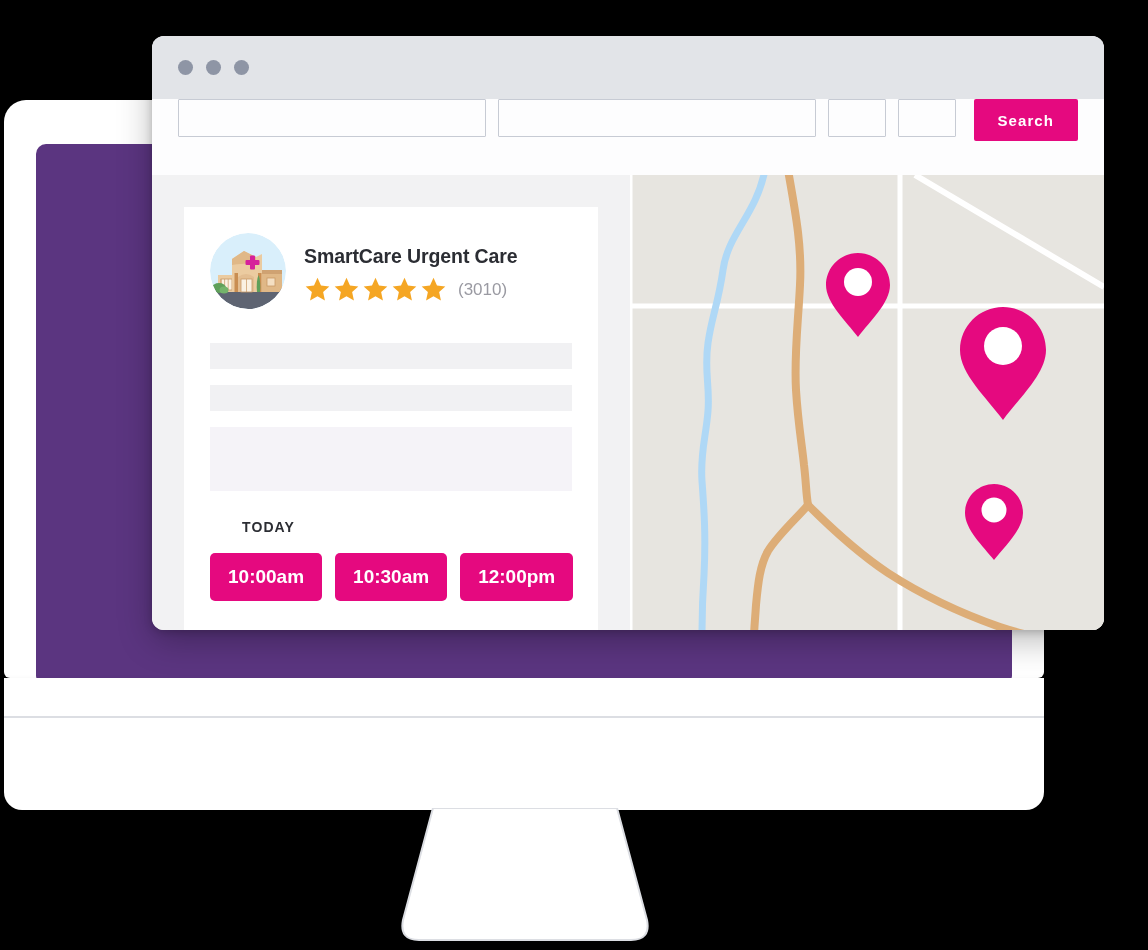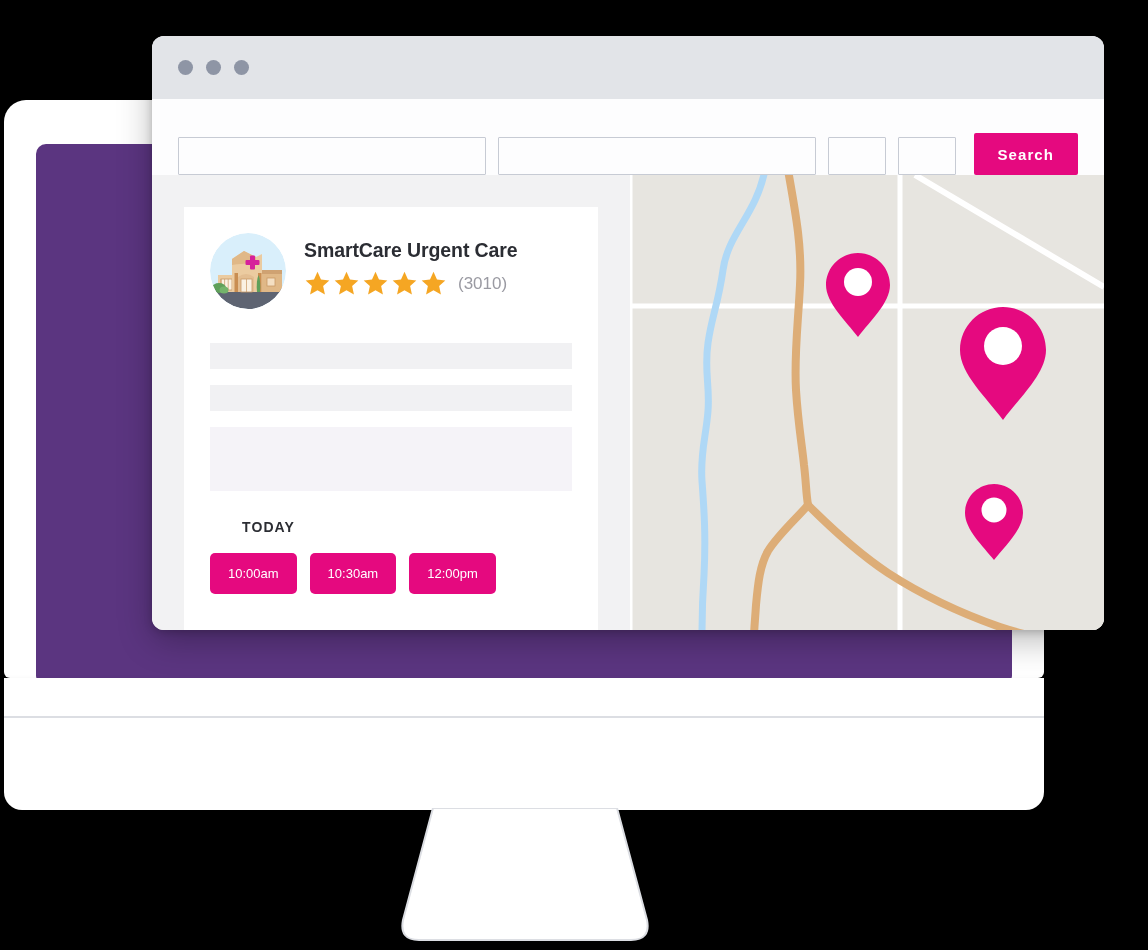--- a/index.html
+++ b/index.html
@@ -100,21 +100,21 @@
     height: 15px;
     border-radius: 50%;
     background: #8E95A5;
     margin-right: 13px;
   }
 
   #browser-toolbar {
     height: 76px;
     background: #FDFDFE;
     display: flex;
-    align-items: flex-end;
+    align-items: flex-start;
     padding: 0 26px 0 26px;
     box-sizing: border-box;
     gap: 12px;
   }
   .search-field {
     height: 38px;
     background: #FDFDFE;
     border: 1.5px solid #C7CBD4;
     box-sizing: border-box;
     border-radius: 1px;
@@ -156,21 +156,21 @@
 
   #provider-card {
     background: #FFFFFF;
     padding: 26px 26px 30px 26px;
     box-sizing: border-box;
     height: 100%;
   }
 
   #provider-header {
     display: flex;
-    align-items: flex-start;
+    align-items: center;
     gap: 18px;
   }
 
   #provider-avatar {
     width: 76px;
     height: 76px;
     border-radius: 50%;
     overflow: hidden;
     flex: 0 0 76px;
   }
@@ -218,22 +218,22 @@
   #appointment-slots {
     display: flex;
     gap: 13px;
     margin-top: 18px;
   }
   .slot-button {
     background: #E5097F;
     color: #FFFFFF;
     border: none;
     border-radius: 5px;
-    font-size: 13px;
-    font-weight: normal;
+    font-size: 19px;
+    font-weight: bold;
     padding: 13px 18px;
     cursor: pointer;
     font-family: "Liberation Sans", sans-serif;
   }
 
   
   #map-panel {
     flex: 1 1 auto;
     position: relative;
     background: #E7E5E0;

